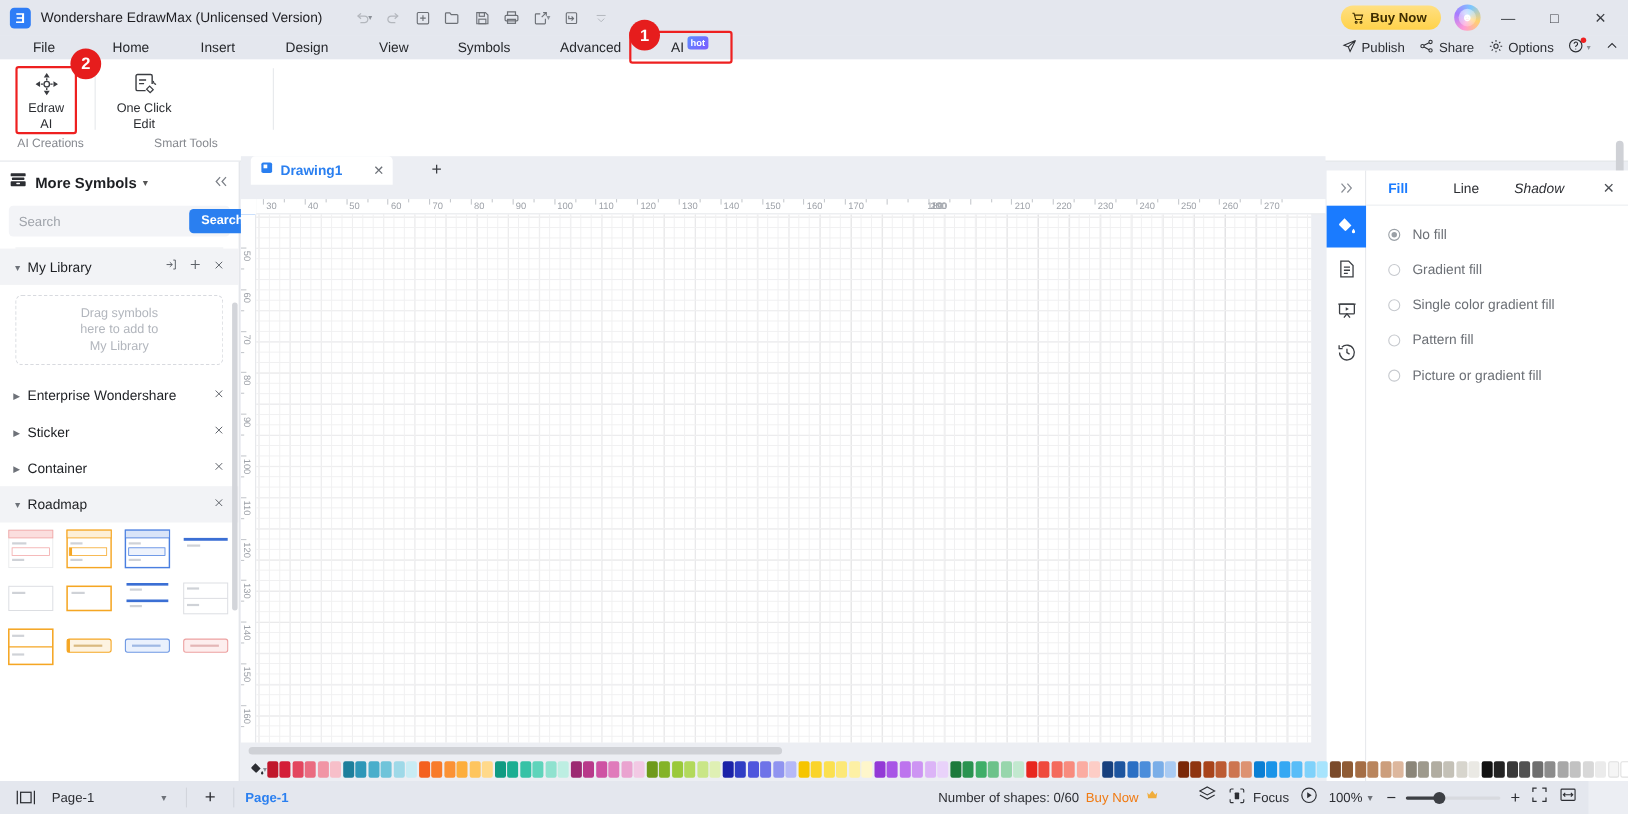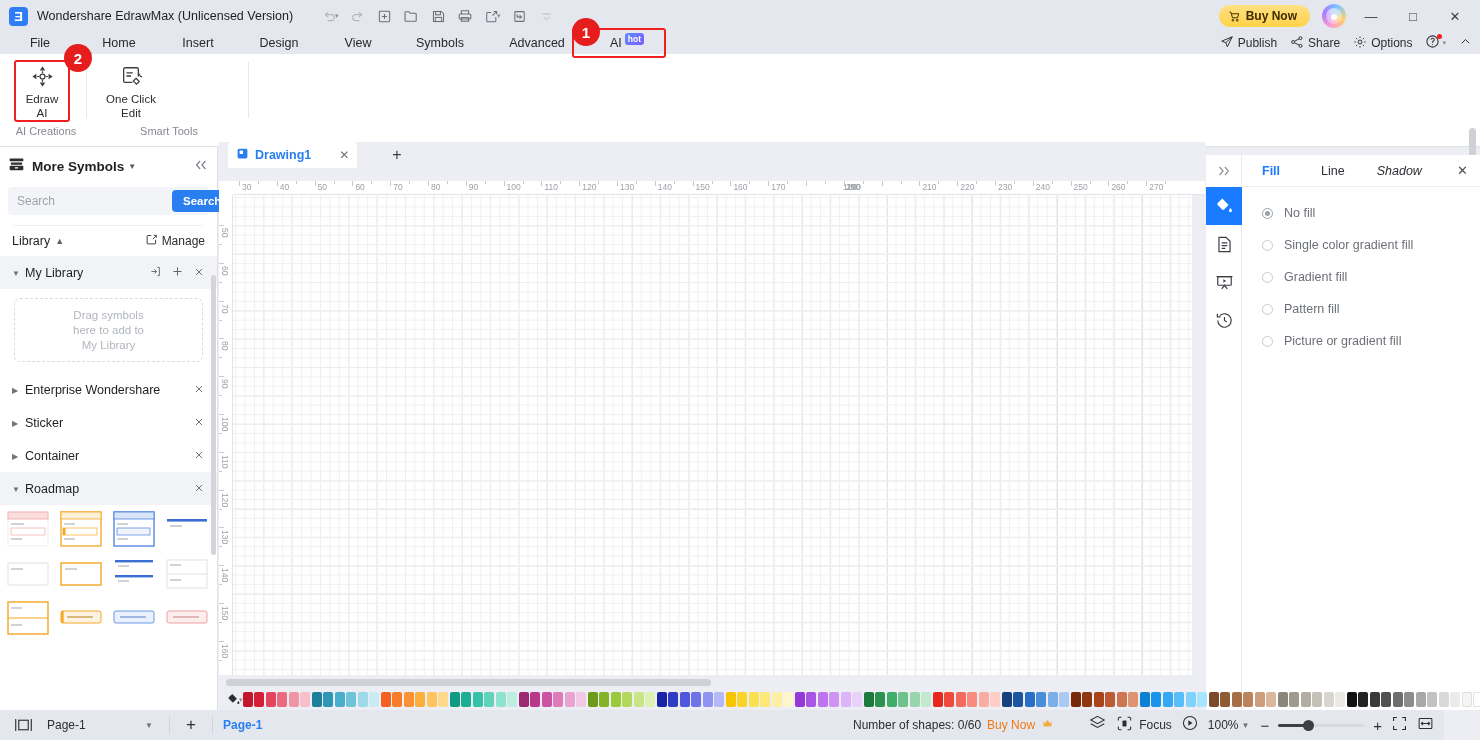--- a/index.html
+++ b/index.html
@@ -443,31 +443,20 @@
       </span>
     </div>
 
     <div class="searchrow">
       <input type="text" placeholder="Search" style="">
       <div class="searchbtn">Search</div>
     </div>
 
     <div class="hrline"></div>
 
-    <div class="libhead">
-      <span class="lt">Library</span>
-      <span style="font-size:9px;color:#5d6168;margin-left:5px;">▲</span>
-      <span class="manage">
-        <span><svg width="13" height="13" viewBox="0 0 16 16" fill="none" stroke="currentColor" stroke-width="1.1">
-              <path d="M13 8.4v4.2a.8.8 0 0 1-.8.8H3.4a.8.8 0 0 1-.8-.8V3.9a.8.8 0 0 1 .8-.8h4.3"></path>
-              <path d="m9.6 7.6 4.3-4.3M10.9 2.8h3v3"></path>
-            </svg></span>
-        <span>Manage</span>
-      </span>
-    </div>
 
     <div class="lib-sec active">
       <span class="tri">▼</span>
       <span class="nm">My Library</span>
       <span class="acts">
         <span><svg width="13" height="13" viewBox="0 0 16 16" fill="none" stroke="currentColor" stroke-width="1.1">
               <path d="M10.5 3h2.3v10h-2.3"></path>
               <path d="M3 8h6.4M6.6 5.4 9.4 8l-2.8 2.6"></path>
             </svg></span>
         <span><svg width="13" height="13" viewBox="0 0 16 16" stroke="currentColor" stroke-width="1.2">
@@ -801,25 +790,25 @@
       <span class="rp-close">✕</span>
     </div>
 
     <div style="padding-top:10px;">
       <div class="radio-row">
         <span class="rd sel"></span>
         <span class="rd-lb">No fill</span>
       </div>
       <div class="radio-row">
         <span class="rd"></span>
-        <span class="rd-lb">Single color gradient fill</span>
+        <span class="rd-lb">Gradient fill</span>
       </div>
       <div class="radio-row">
         <span class="rd"></span>
-        <span class="rd-lb">Gradient fill</span>
+        <span class="rd-lb">Single color gradient fill</span>
       </div>
       <div class="radio-row">
         <span class="rd"></span>
         <span class="rd-lb">Pattern fill</span>
       </div>
       <div class="radio-row">
         <span class="rd"></span>
         <span class="rd-lb">Picture or gradient fill</span>
       </div>
     </div>

